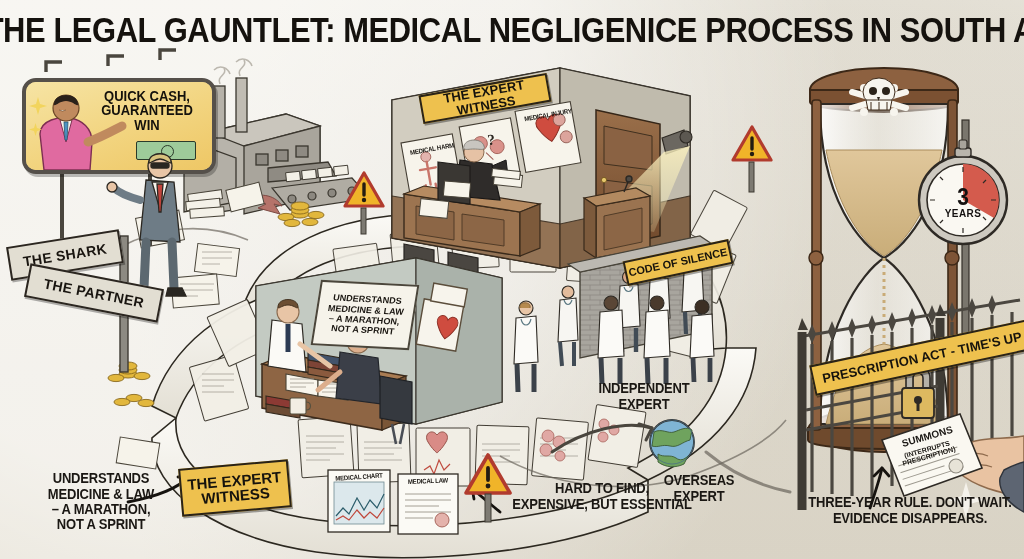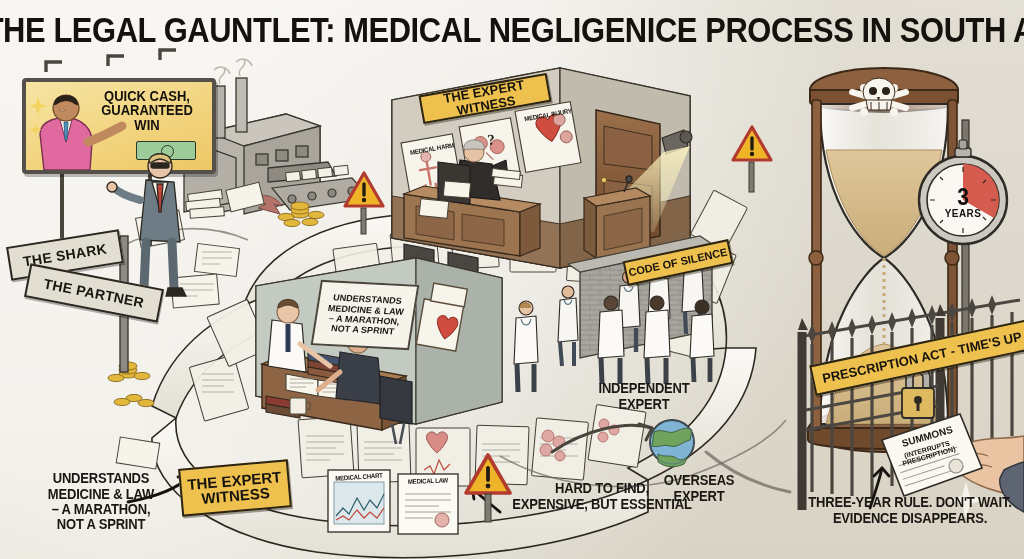--- a/index.html
+++ b/index.html
@@ -52,21 +52,21 @@
   .signplate{
     position:absolute;background:#e2ded2;border:2px solid #2b2620;
     color:#191510;font-weight:bold;font-size:14px;
     display:flex;align-items:center;justify-content:center;
     letter-spacing:.3px;box-shadow:1px 2px 0 rgba(0,0,0,.3);
   }
 
   
   .billboard{
     position:absolute;left:22px;top:78px;width:186px;height:88px;
-    background:#f1d98e;border:4px solid #55504a;border-radius:4px;
+    background:#f1d98e;border:4px solid #55504a;border-radius:14px;
     overflow:hidden;box-shadow:2px 3px 0 rgba(0,0,0,.25);
   }
   .billboard .bb-bg{position:absolute;inset:0;
     background:linear-gradient(160deg,#f6e4a4 0%,#f2d47f 55%,#eec765 100%);}
   .bb-text{position:absolute;right:6px;top:6px;width:118px;text-align:center;
     font-weight:bold;font-size:13px;color:#14110c;line-height:1.0;
     transform:scaleY(1.14);transform-origin:50% 0;white-space:pre-line;}
   .bb-money{position:absolute;right:16px;bottom:10px;width:58px;height:17px;
     background:#9ecb9a;border:1.5px solid #2b3a2a;border-radius:2px;}
   .bb-money:before{content:"";position:absolute;left:50%;top:50%;

